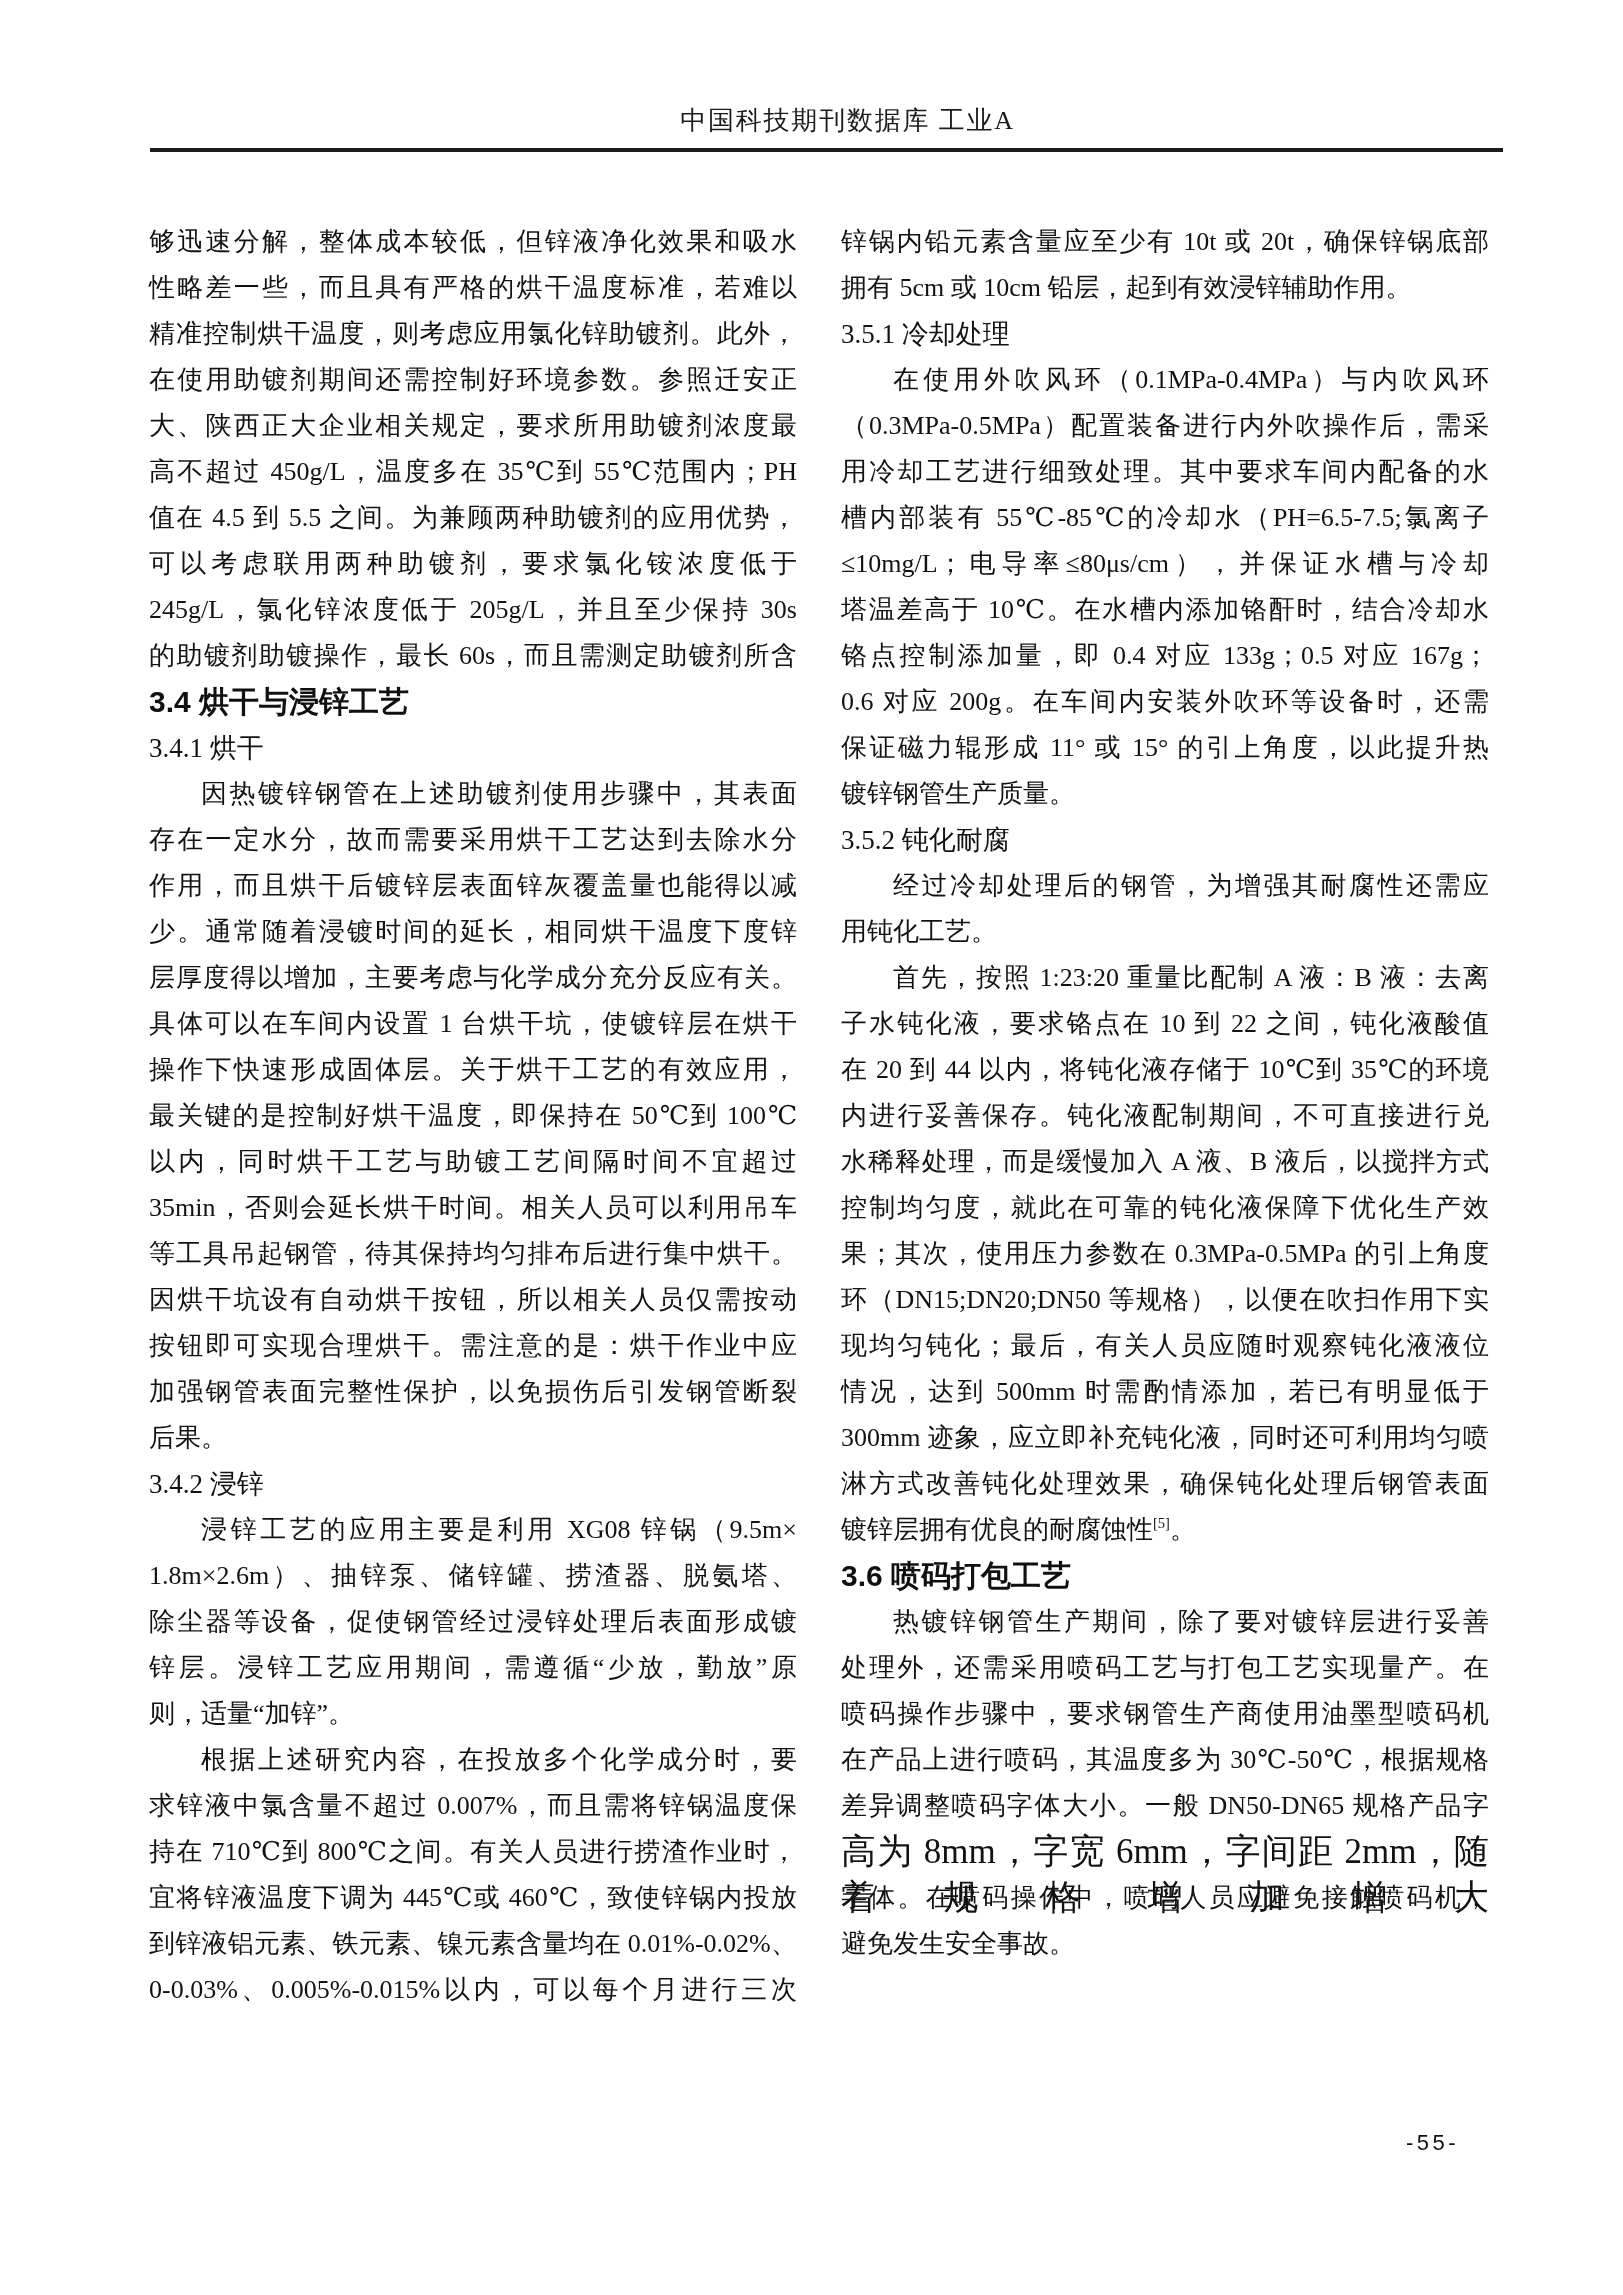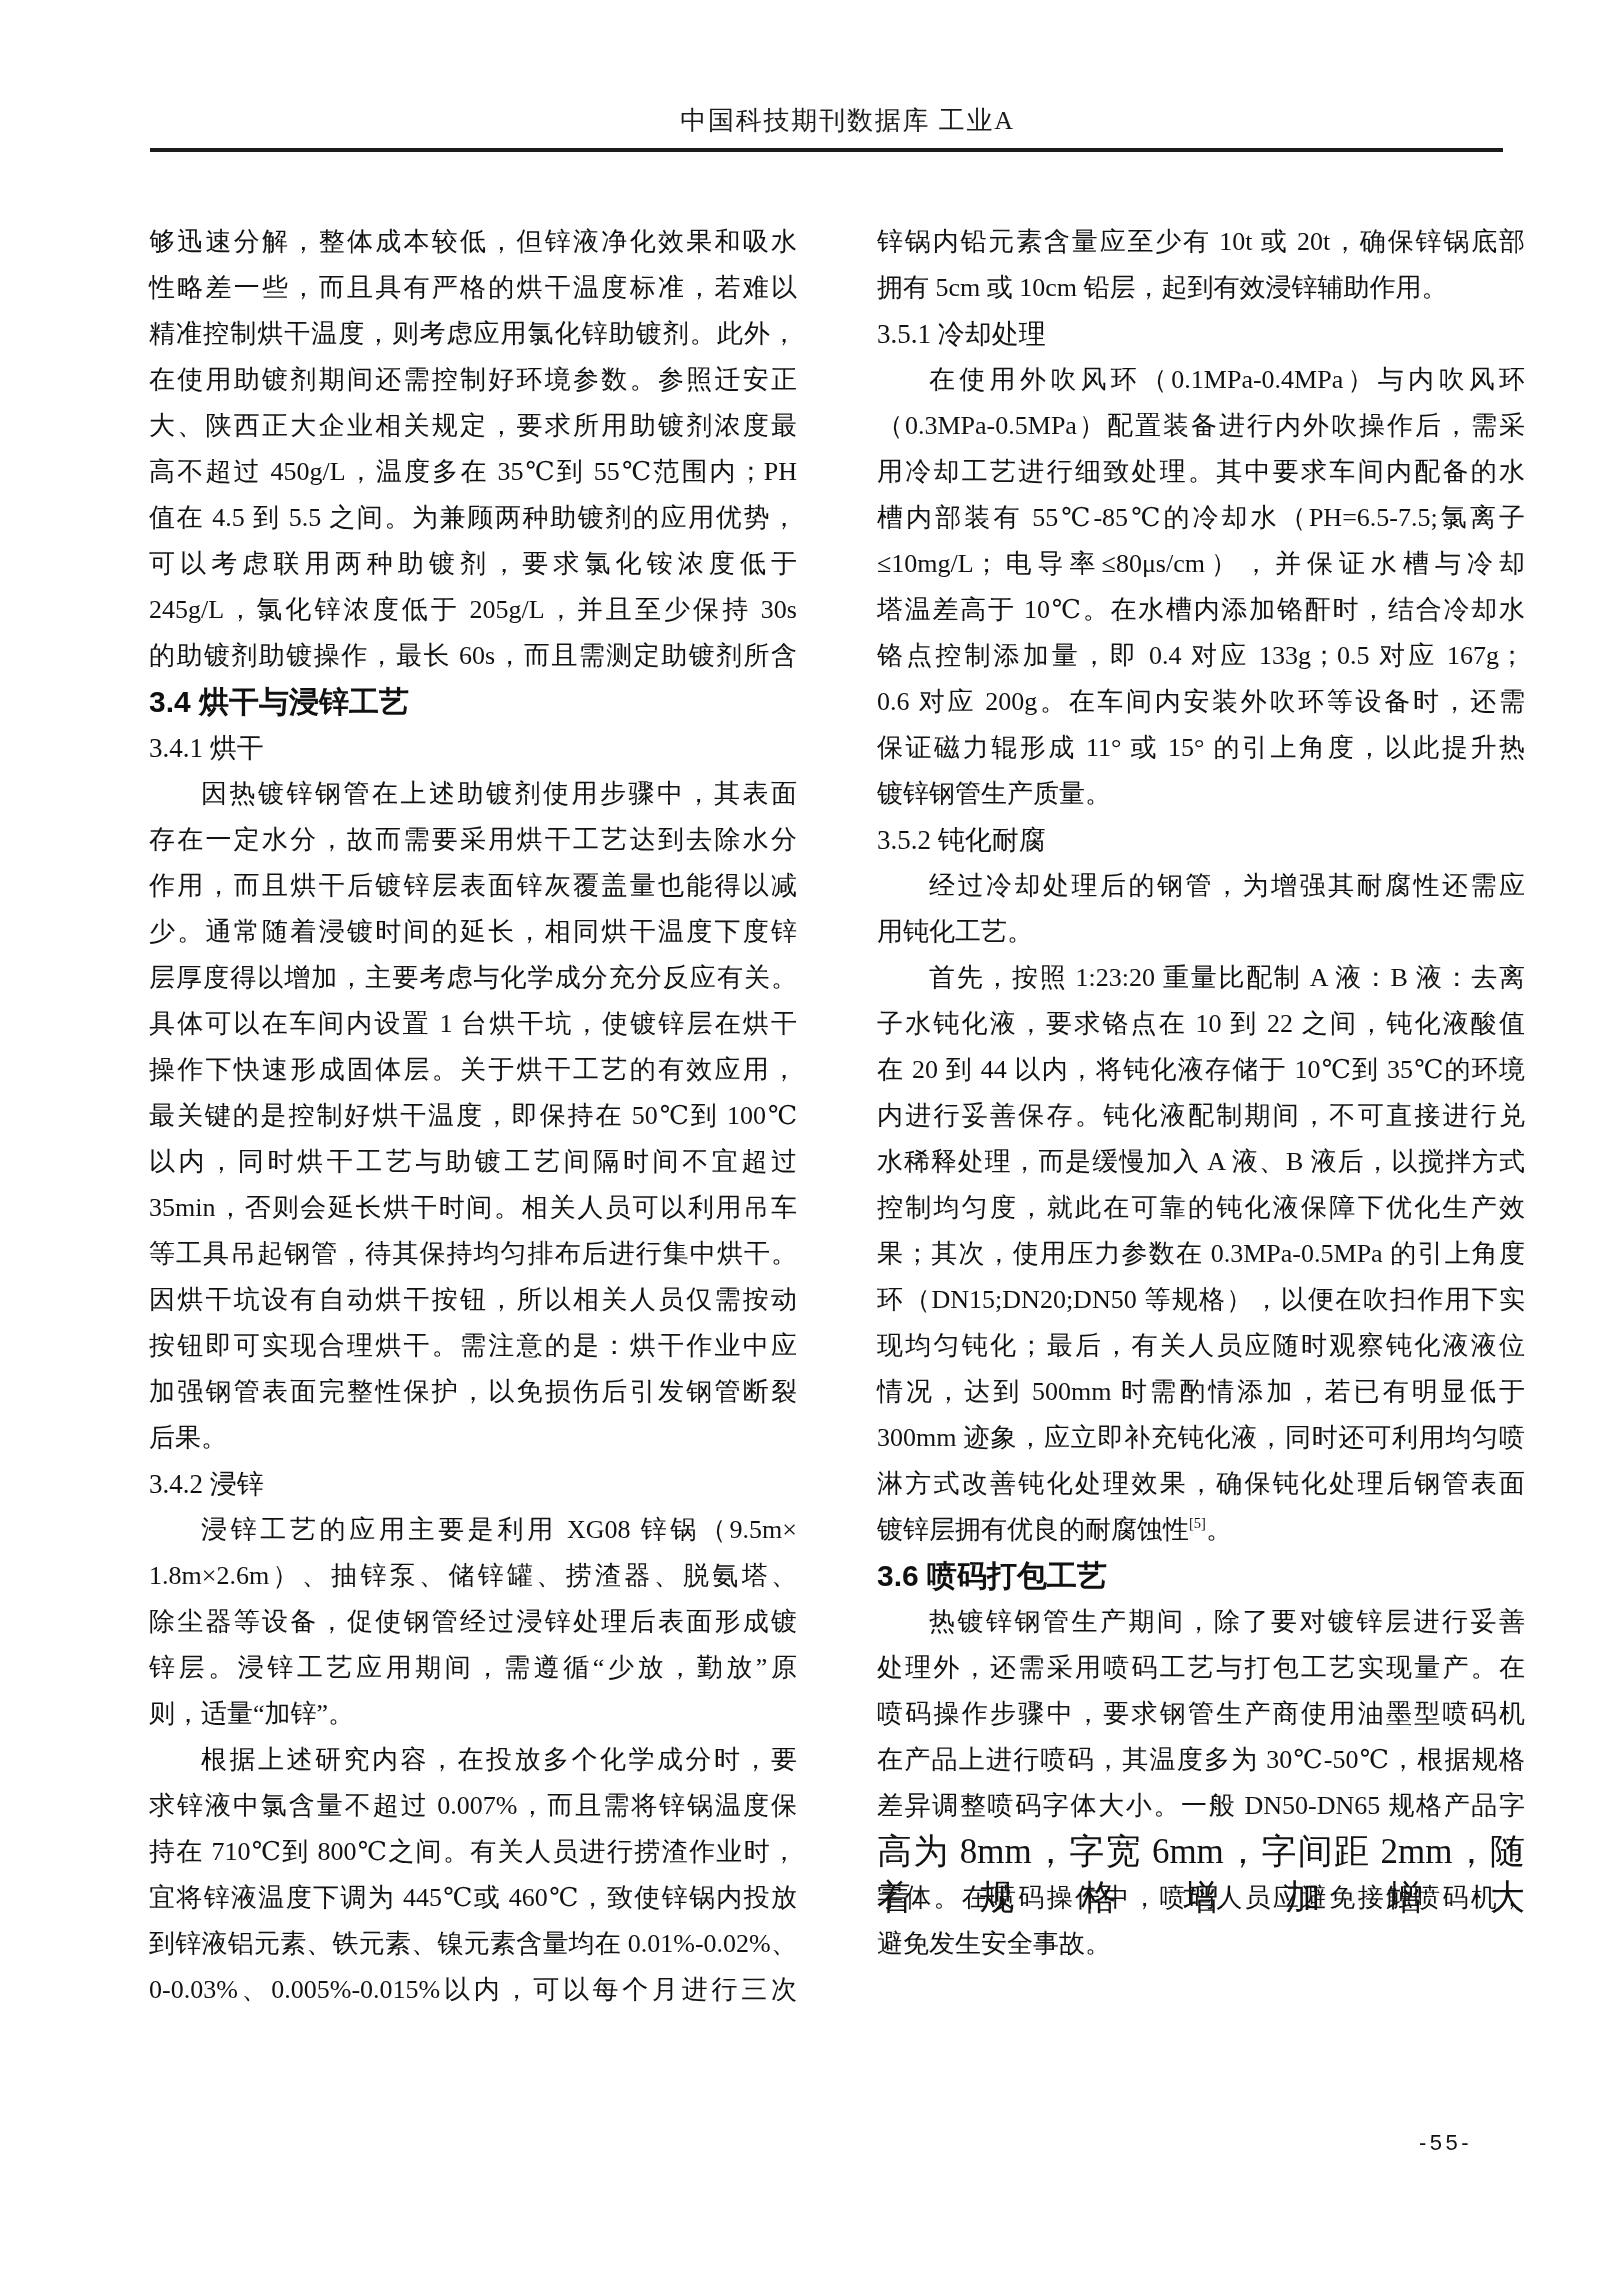--- a/index.html
+++ b/index.html
@@ -18,21 +18,21 @@
     letter-spacing:1.8px;
     color:#1b1b1b;
     margin-left:36px;
   }
   .header-rule{
     position:absolute;top:148px;left:150px;right:120px;
     height:3.5px;background:#1d1d1d;
   }
   .columns{
     position:absolute;top:219px;left:149px;right:122px;
-    display:flex;gap:80px;
+    display:flex;gap:44px;
   }
   .col{width:648px;flex:0 0 648px;}
   .line{
     font-size:26px;line-height:46px;height:46px;
     text-align:justify;
     color:#121212;
   }
   .line.full{text-align-last:justify;}
   .line.indent{text-indent:2em;}
   .h2{
@@ -42,21 +42,21 @@
     color:#101010;
     white-space:nowrap;
   }
   .h3{
     font-size:27px;line-height:46px;height:46px;
     color:#121212;
     white-space:nowrap;
   }
   sup{font-size:56%;line-height:0;vertical-align:super;}
   .page-number{
-    position:absolute;top:2130px;right:151px;
+    position:absolute;top:2130px;right:164px;
     font-family:"Liberation Sans","DejaVu Sans",sans-serif;
     font-size:22px;line-height:26px;
     letter-spacing:3.5px;
     color:#111;
   }
 </style>
 </head>
 <body>
 
 <div class="page">

